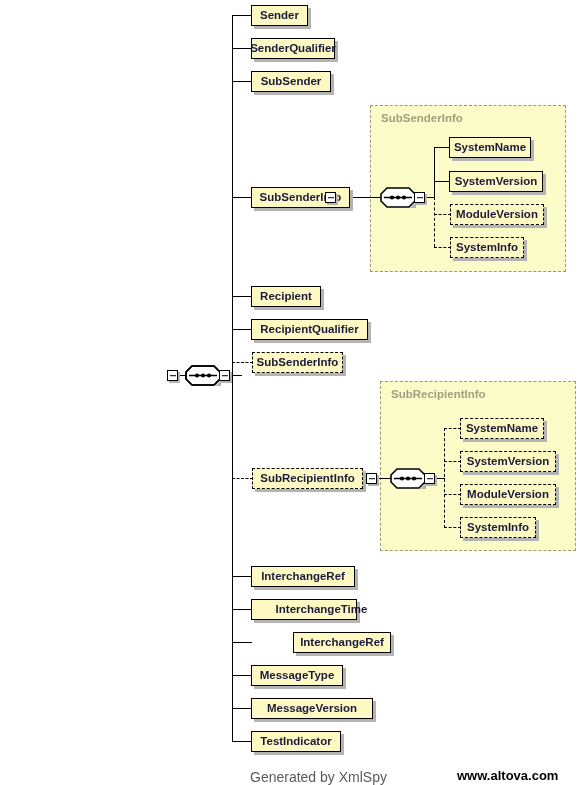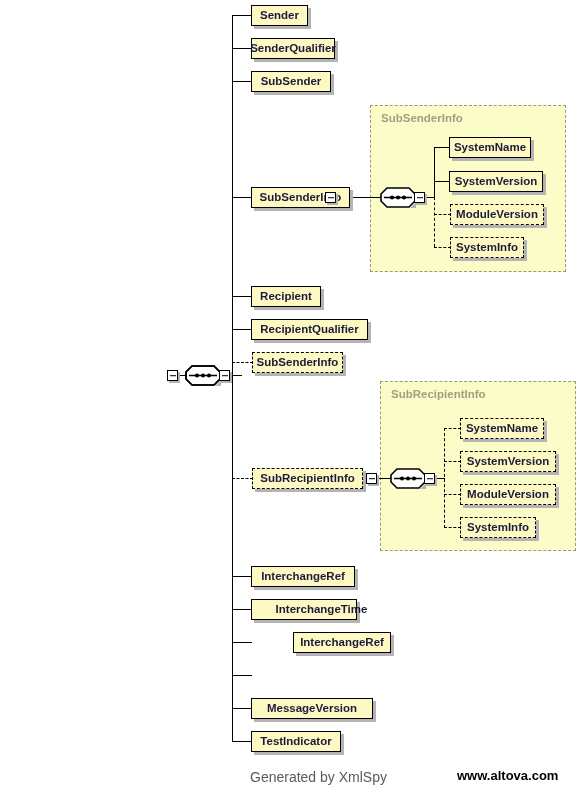--- a/index.html
+++ b/index.html
@@ -247,20 +247,21 @@
   <div class="ln h" style="left:232px; top:576px; width:20px;"></div>
   <div class="node" style="left:251px; top:566px; width:104px;">InterchangeRef</div>
 
   <div class="ln h" style="left:232px; top:609px; width:20px;"></div>
   <div class="node" style="left:251px; top:599px; width:106px;padding-left:42px;">InterchangeTime</div>
 
   <div class="ln h" style="left:232px; top:642px; width:20px;"></div>
   <div class="node" style="left:251px; top:632px; width:98px;margin-left:42px;">InterchangeRef</div>
 
   <div class="ln h" style="left:232px; top:675px; width:20px;"></div>
+  <div class="node" style="left:251px; top:665px; width:92px;">MessageType</div>
 
   <div class="ln h" style="left:232px; top:708px; width:20px;"></div>
   <div class="node" style="left:251px; top:698px; width:122px;">MessageVersion</div>
 
   <div class="ln h" style="left:232px; top:741px; width:20px;"></div>
   <div class="node" style="left:251px; top:731px; width:90px;">TestIndicator</div>
 
   <div class="footer-text" id="footer-generated" style="left:250px; top:769px;">Generated by XmlSpy</div>
   <div class="footer-text" id="footer-url" style="left:457px; top:768px;">www.altova.com</div>
 

